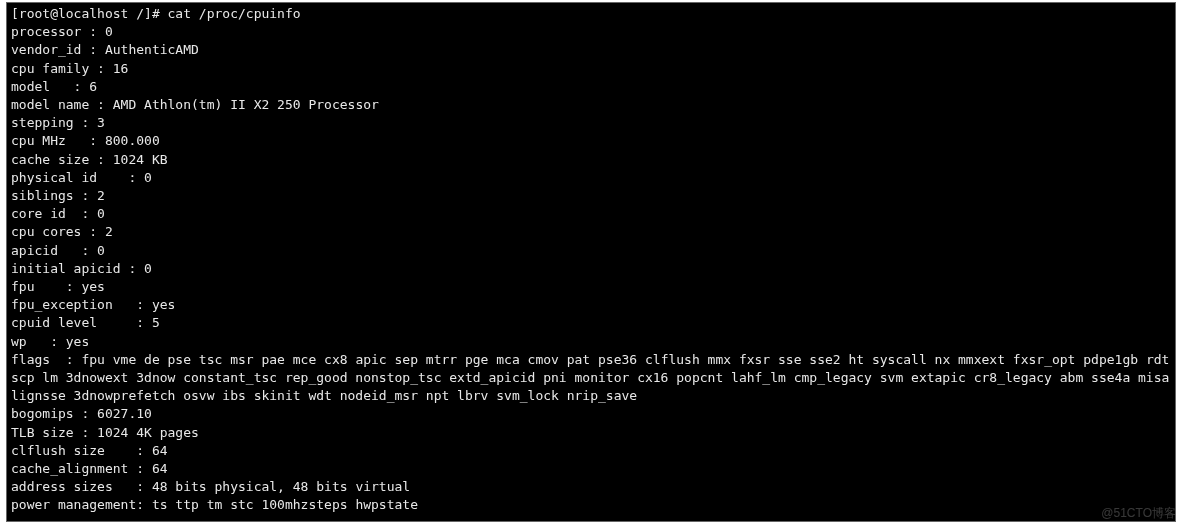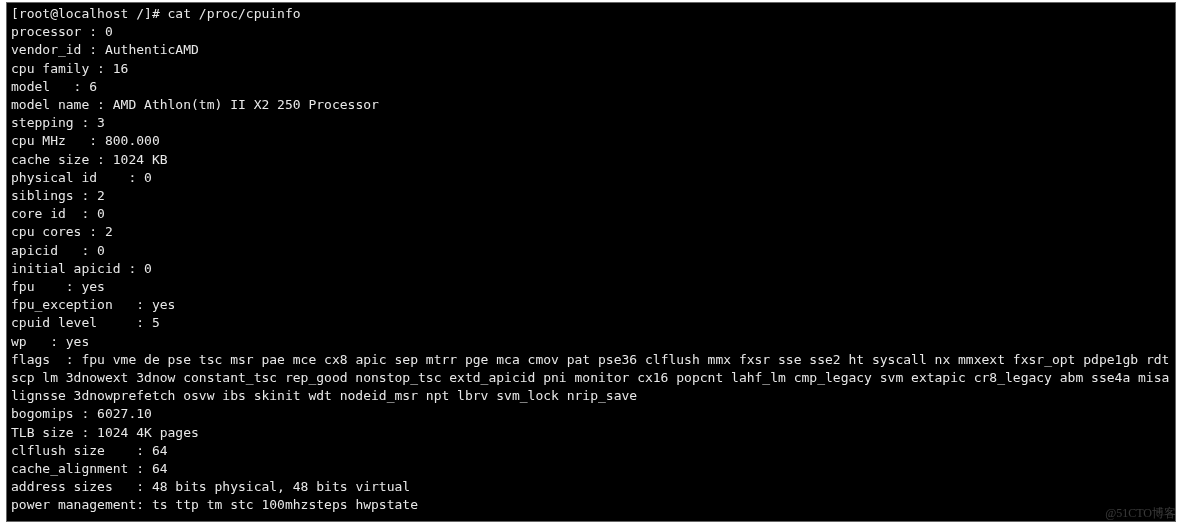--- a/index.html
+++ b/index.html
@@ -25,21 +25,21 @@
     box-sizing: border-box;
     white-space: pre-wrap;
     word-break: break-all;
     border: 1px solid #666;
   }
   .watermark {
     position: absolute;
     right: 8px;
     bottom: 6px;
     color: rgba(255,255,255,0.22);
-    font-family: Liberation Serif, serif;
+    font-family: Liberation Sans, sans-serif;
     font-size: 12px;
     pointer-events: none;
   }
 </style>
 </head>
 <body>
 
 <div class="terminal"><span>[root@localhost /]# </span><span>cat /proc/cpuinfo</span>
 <span>processor : <span>0</span></span>
 <span>vendor_id : <span>AuthenticAMD</span></span>

